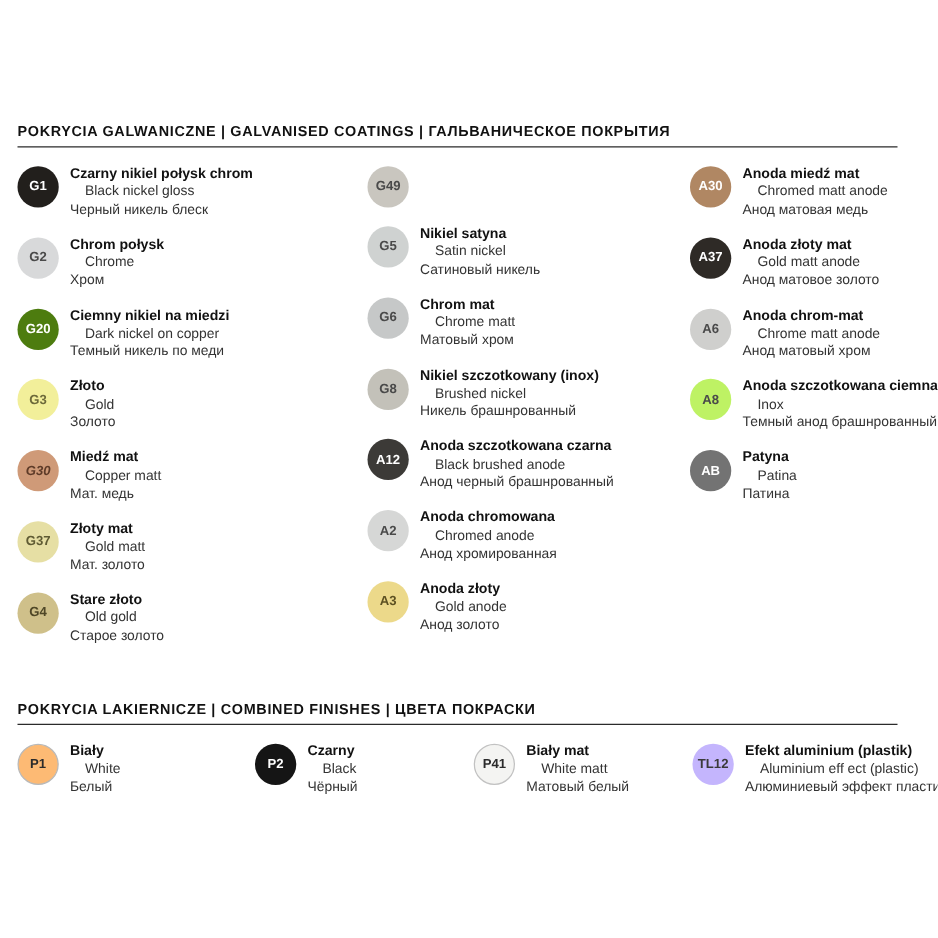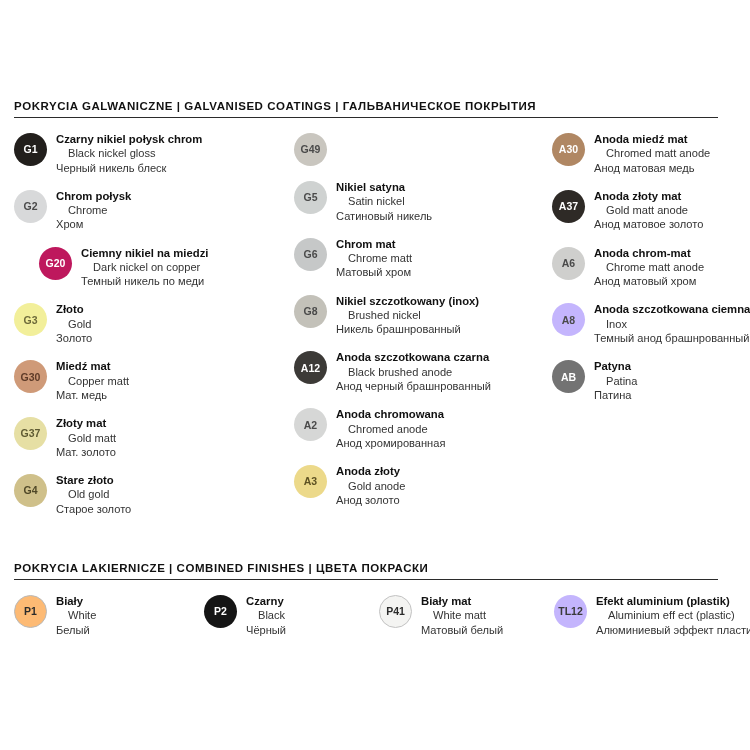--- a/index.html
+++ b/index.html
@@ -129,37 +129,37 @@
         </div>
         <div class="item">
           <div class="swatch" style="background:#d8d9da;color:#4a4a4a;">G2</div>
           <div class="texts">
             <div class="t-pl">Chrom połysk</div>
             <div class="t-en">Chrome</div>
             <div class="t-ru">Хром</div>
           </div>
         </div>
         <div class="item">
-          <div class="swatch" style="background:#be185d;color:#ffffff;margin-left:25px;">G20</div>
+          <div class="swatch" style="background:#4d7c0f;color:#ffffff;">G20</div>
           <div class="texts">
             <div class="t-pl">Ciemny nikiel na miedzi</div>
             <div class="t-en">Dark nickel on copper</div>
             <div class="t-ru">Темный никель по меди</div>
           </div>
         </div>
         <div class="item">
           <div class="swatch" style="background:#f2ef9a;color:#6d6a3a;">G3</div>
           <div class="texts">
             <div class="t-pl">Złoto</div>
             <div class="t-en">Gold</div>
             <div class="t-ru">Золото</div>
           </div>
         </div>
         <div class="item">
-          <div class="swatch" style="background:#cf9a78;color:#5e3b28;">G30</div>
+          <div class="swatch" style="background:#cf9a78;color:#5e3b28;font-style:italic;">G30</div>
           <div class="texts">
             <div class="t-pl">Miedź mat</div>
             <div class="t-en">Copper matt</div>
             <div class="t-ru">Мат. медь</div>
           </div>
         </div>
         <div class="item">
           <div class="swatch" style="background:#e6dfa4;color:#5f5b33;">G37</div>
           <div class="texts">
             <div class="t-pl">Złoty mat</div>
@@ -250,21 +250,21 @@
         </div>
         <div class="item">
           <div class="swatch" style="background:#cfcfcd;color:#4a4a4a;">A6</div>
           <div class="texts">
             <div class="t-pl">Anoda chrom-mat</div>
             <div class="t-en">Chrome matt anode</div>
             <div class="t-ru">Анод матовый хром</div>
           </div>
         </div>
         <div class="item">
-          <div class="swatch" style="background:#c4b5fd;color:#4a4a4a;">A8</div>
+          <div class="swatch" style="background:#bef264;color:#4a4a4a;">A8</div>
           <div class="texts">
             <div class="t-pl">Anoda szczotkowana ciemna</div>
             <div class="t-en">Inox</div>
             <div class="t-ru">Темный анод брашнрованный</div>
           </div>
         </div>
         <div class="item">
           <div class="swatch" style="background:#737373;color:#ffffff;">AB</div>
           <div class="texts">
             <div class="t-pl">Patyna</div>

